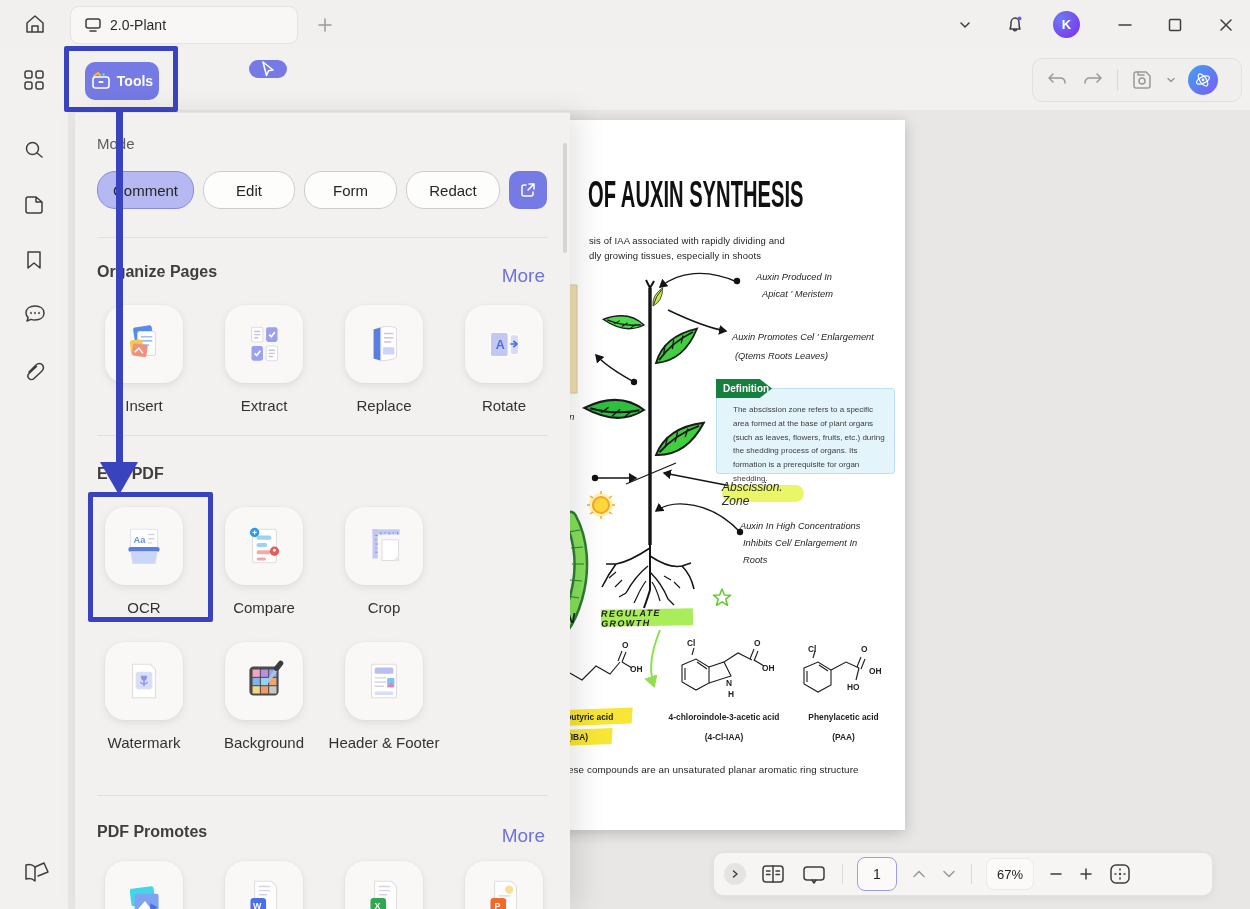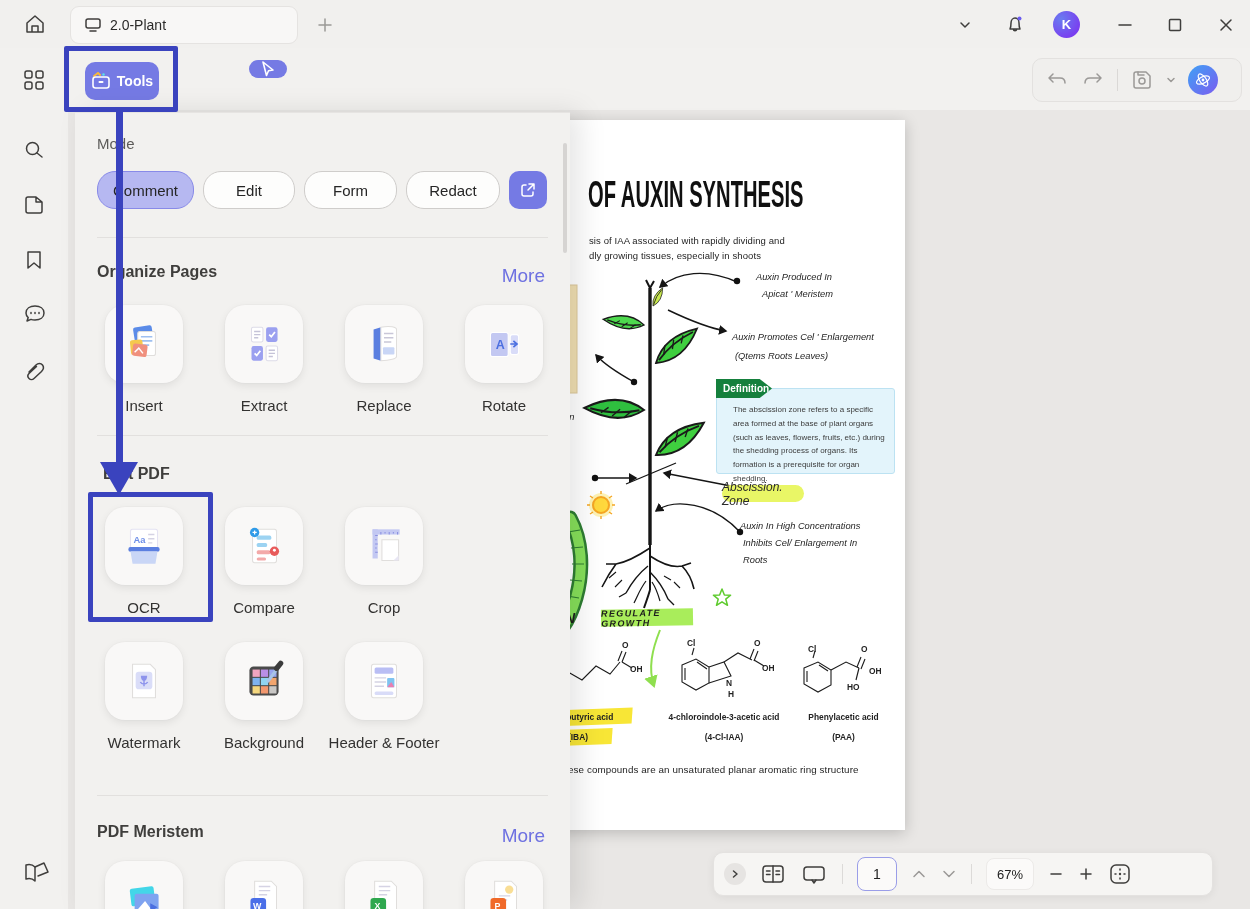--- a/index.html
+++ b/index.html
@@ -544,21 +544,21 @@
             <text x="16" y="29" font-size="12" font-weight="bold" fill="#4B6FE0" font-family="Liberation Sans,sans-serif">A</text>
             <rect x="30" y="15" width="8" height="19" rx="2" fill="#D9DCF8" stroke="#fff"></rect>
             <path d="M30 24 L35 24 M33 21 L36.5 24 L33 27" stroke="#4B6FE0" stroke-width="1.6" fill="none"></path>
             </svg>
         </div>
         <div class="tool-label">Rotate</div>
       </div>
     </div>
 
     <div class="abs pdivider" style="top:322px;"></div>
-    <div class="abs section-title" style="left:22px;top:352px;margin-left:6px;">Edit PDF</div>
+    <div class="abs section-title" style="left:22px;top:352px;">Edit PDF</div>
 
     <div class="abs tool-grid" style="top:394px;">
       <div class="tool">
         <div class="tool-card">
           <svg width="50" height="50" viewBox="0 0 48 48">
             <rect x="11" y="8" width="26" height="19" rx="2" fill="#fff" stroke="#E4E2F2"></rect>
             <text x="14" y="21" font-size="9" font-weight="bold" fill="#6E8FE8" font-family="Liberation Sans,sans-serif">Aa</text>
             <path d="M28 13 H34 M28 17 H34 M28 21 H32" stroke="#D5D3E4" stroke-width="1.4"></path>
             <rect x="9" y="25" width="30" height="4.5" rx="2" fill="#5B7FE0"></rect>
             <path d="M11 29 H37 L35 41 H13 Z" fill="#C9D6F6"></path>
@@ -636,21 +636,21 @@
             <rect x="27" y="21" width="7" height="9" rx="1" fill="#7FC4F0"></rect>
             <polygon points="27,30 31,25 34,30" fill="#E87FB0"></polygon>
             <rect x="15" y="34" width="18" height="3.5" rx="1.5" fill="#D9DCF8"></rect>
             </svg>
         </div>
         <div class="tool-label">Header &amp; Footer</div>
       </div>
     </div>
 
     <div class="abs pdivider" style="top:682px;"></div>
-    <div class="abs section-title" style="left:22px;top:710px;">PDF Meristem</div>
+    <div class="abs section-title" style="left:22px;top:710px;">PDF Promotes</div>
     <div class="abs more-link" style="right:25px;top:712px;">More</div>
 
     <div class="abs tool-grid" style="top:748px;">
       <div class="tool">
         <div class="tool-card">
           <svg width="50" height="50" viewBox="0 0 48 48">
             <rect x="11" y="12" width="23" height="17" rx="2" fill="#43D6E8" transform="rotate(-7 22 20)"></rect>
             <rect x="15" y="18" width="23" height="17" rx="2" fill="#7FA3F0"></rect>
             <polygon points="18,33 25,25 31,33" fill="#fff"></polygon>
             <polygon points="30,27 37,31 30,35" fill="#4B6FE0"></polygon>

